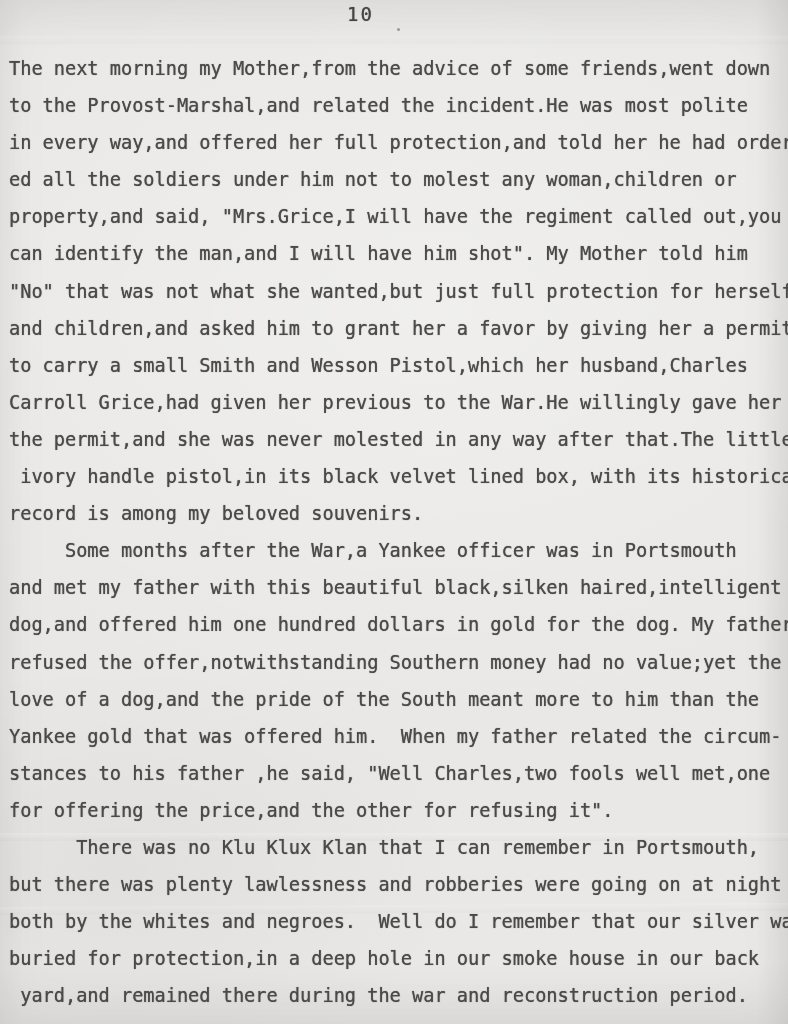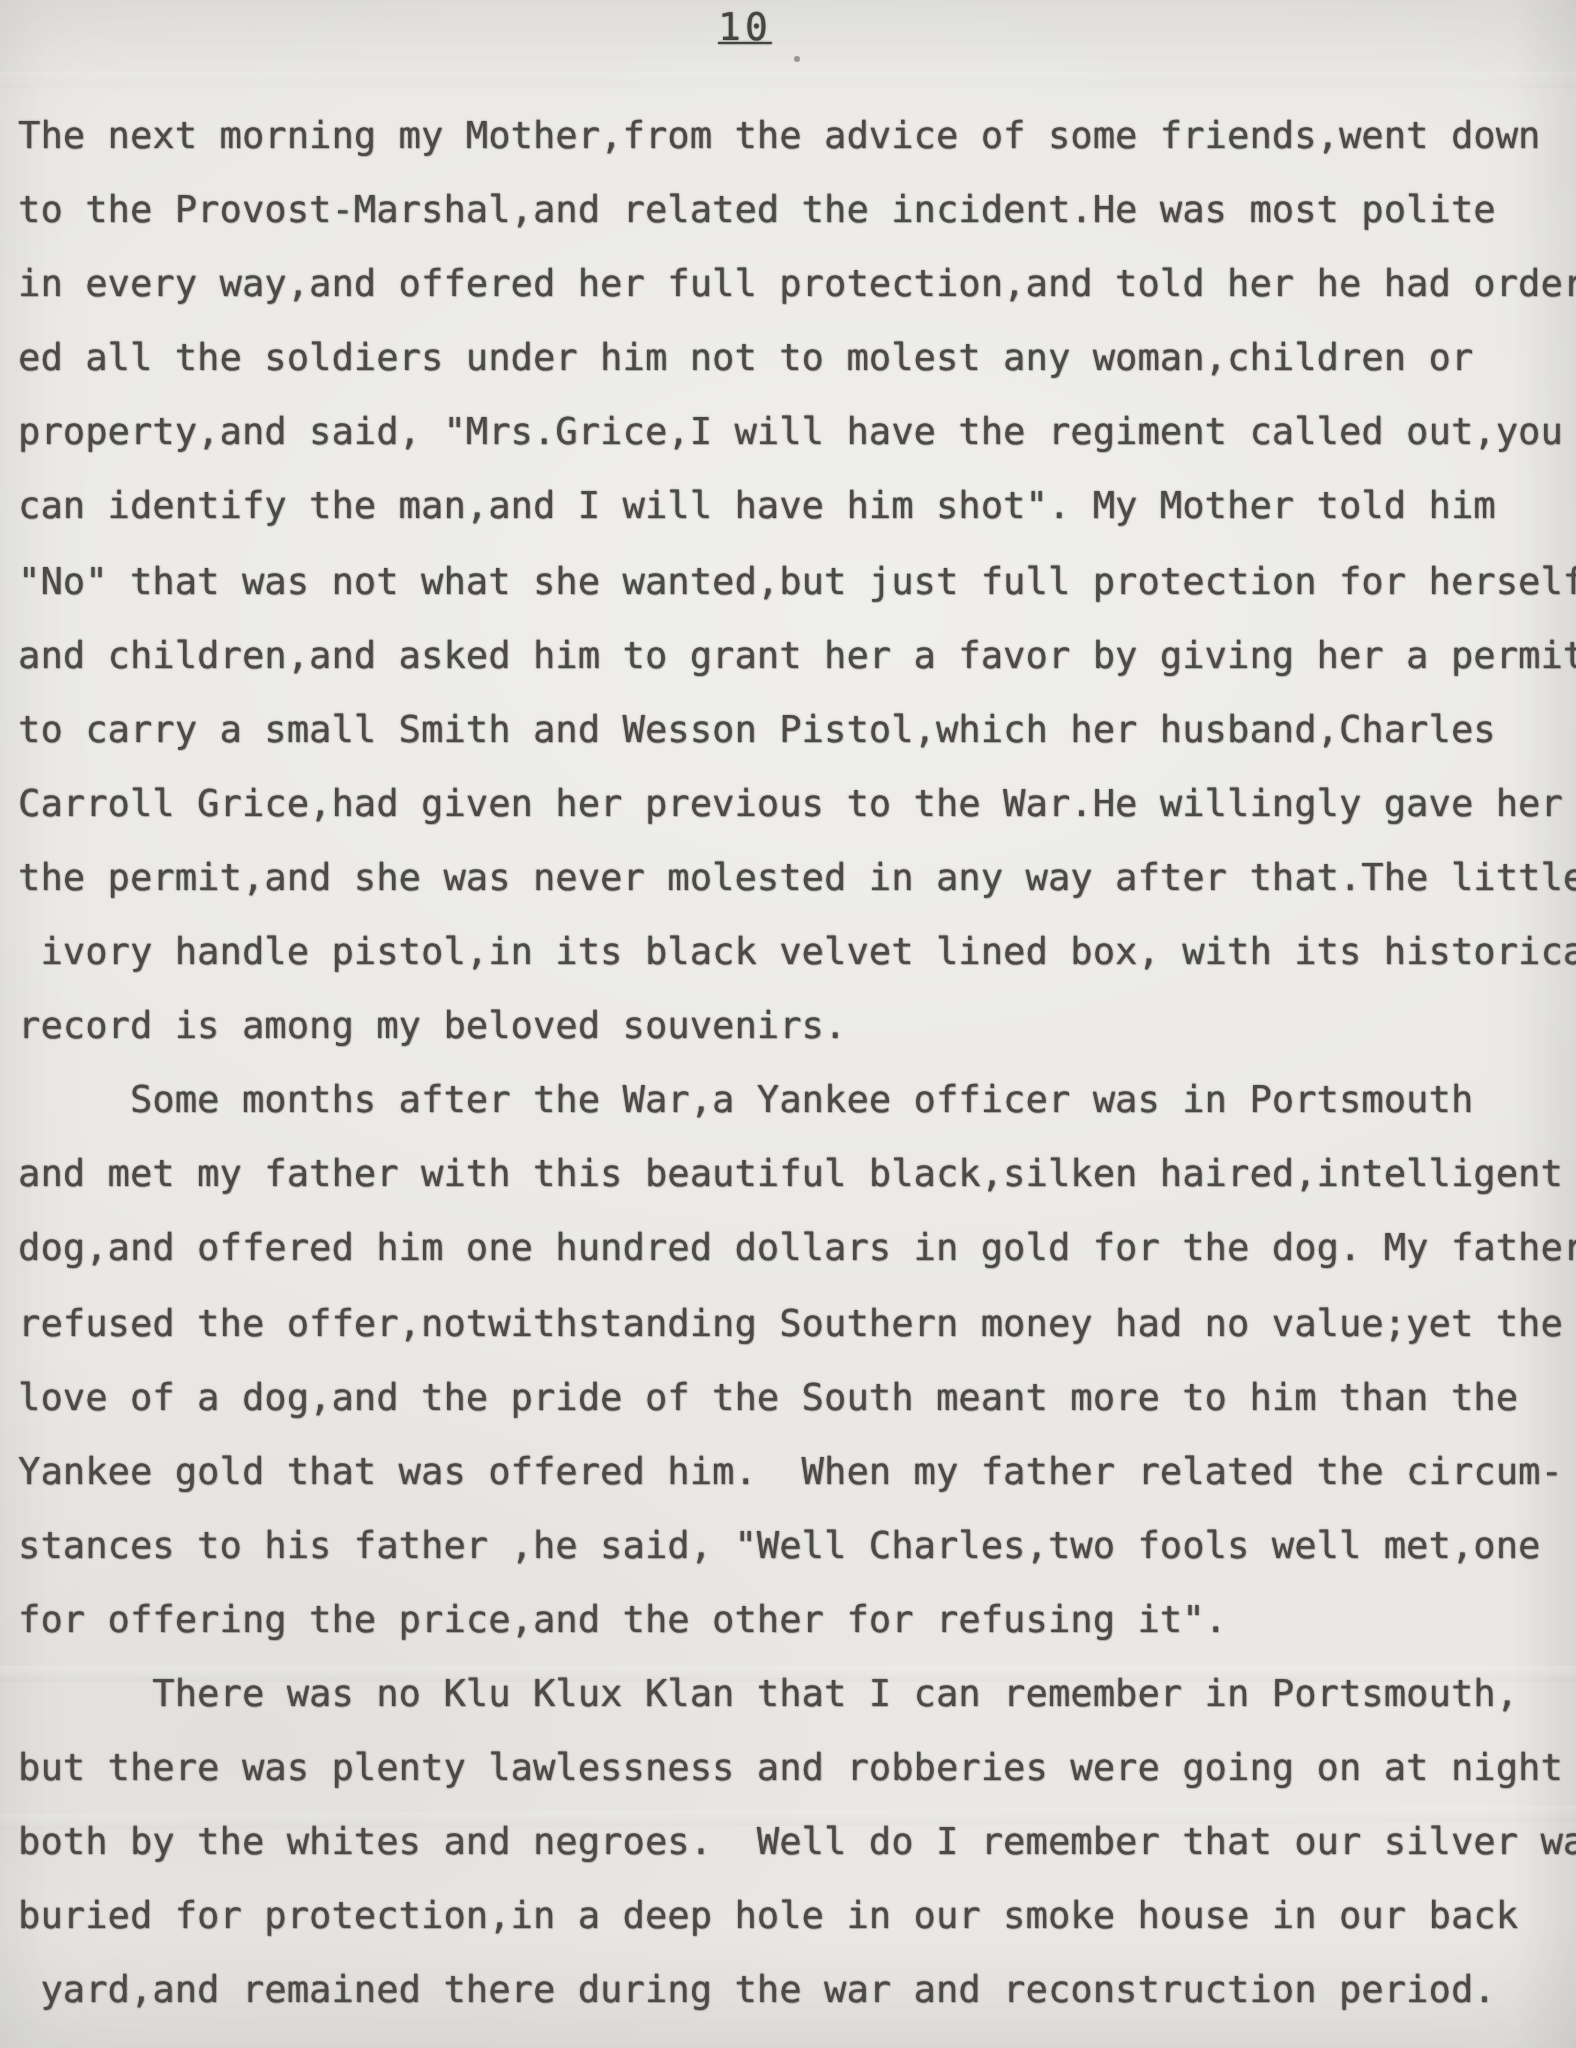--- a/index.html
+++ b/index.html
@@ -18,27 +18,26 @@
       radial-gradient(ellipse 500px 300px at 15% 85%, rgba(0,0,0,0.035), rgba(0,0,0,0) 70%),
       linear-gradient(to bottom, rgba(0,0,0,0.035), rgba(0,0,0,0) 5%, rgba(0,0,0,0) 94%, rgba(0,0,0,0.045)),
       linear-gradient(to right, rgba(0,0,0,0.025), rgba(0,0,0,0) 3%, rgba(0,0,0,0) 96%, rgba(0,0,0,0.055)),
       #e9e8e6;
     box-shadow: inset 0 0 60px rgba(0,0,0,0.05);
     font-family: "DejaVu Sans Mono", "Liberation Mono", monospace;
     color: #4b4a48;
   }
   .page-number {
     position: absolute;
-    left: 359px;
+    left: 347px;
     top: 3px;
     font-size: 19px;
     letter-spacing: 2px;
     color: #454441;
     text-shadow: 0 0 0.8px rgba(50,50,46,0.75);
-    text-decoration: underline;
   }
   .typed-text {
     position: absolute;
     left: 9px;
     top: 50px;
     width: 900px; 
     font-size: 18.6px;
     line-height: 37.1px;
     text-shadow: 0 0 0.9px rgba(55,54,50,0.72), 0.4px 0.4px 0 rgba(80,79,74,0.22);
   }

